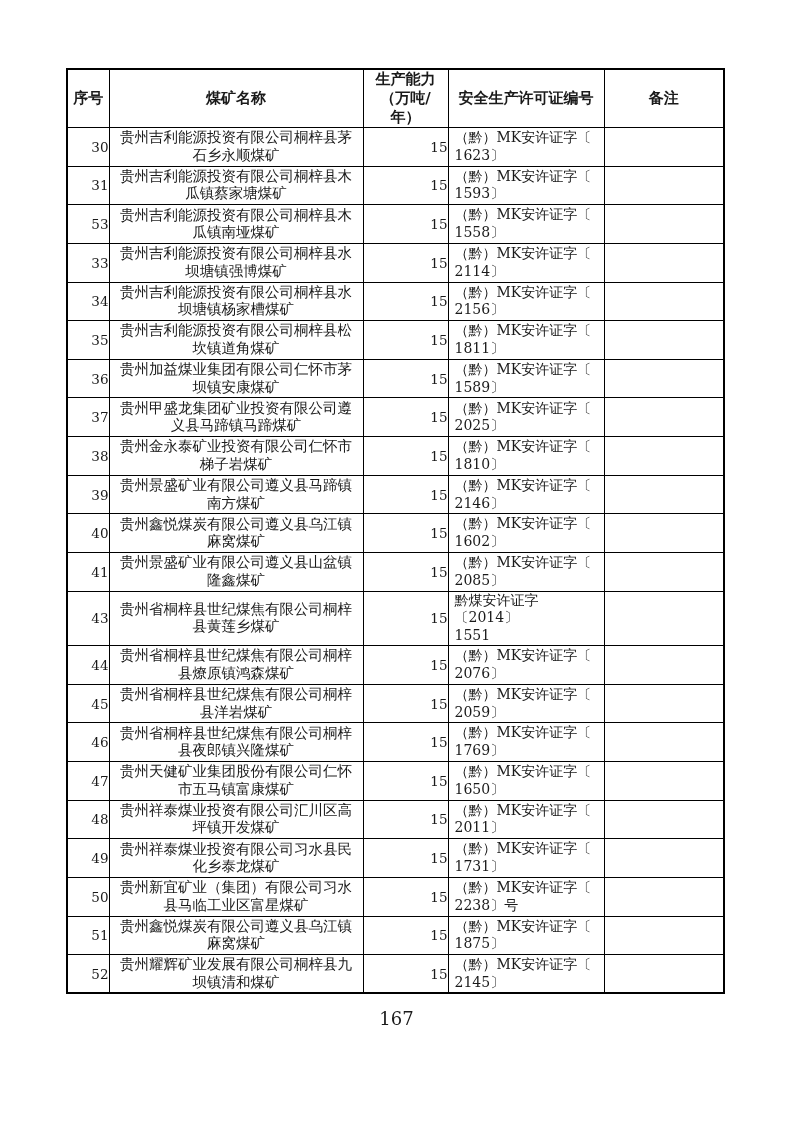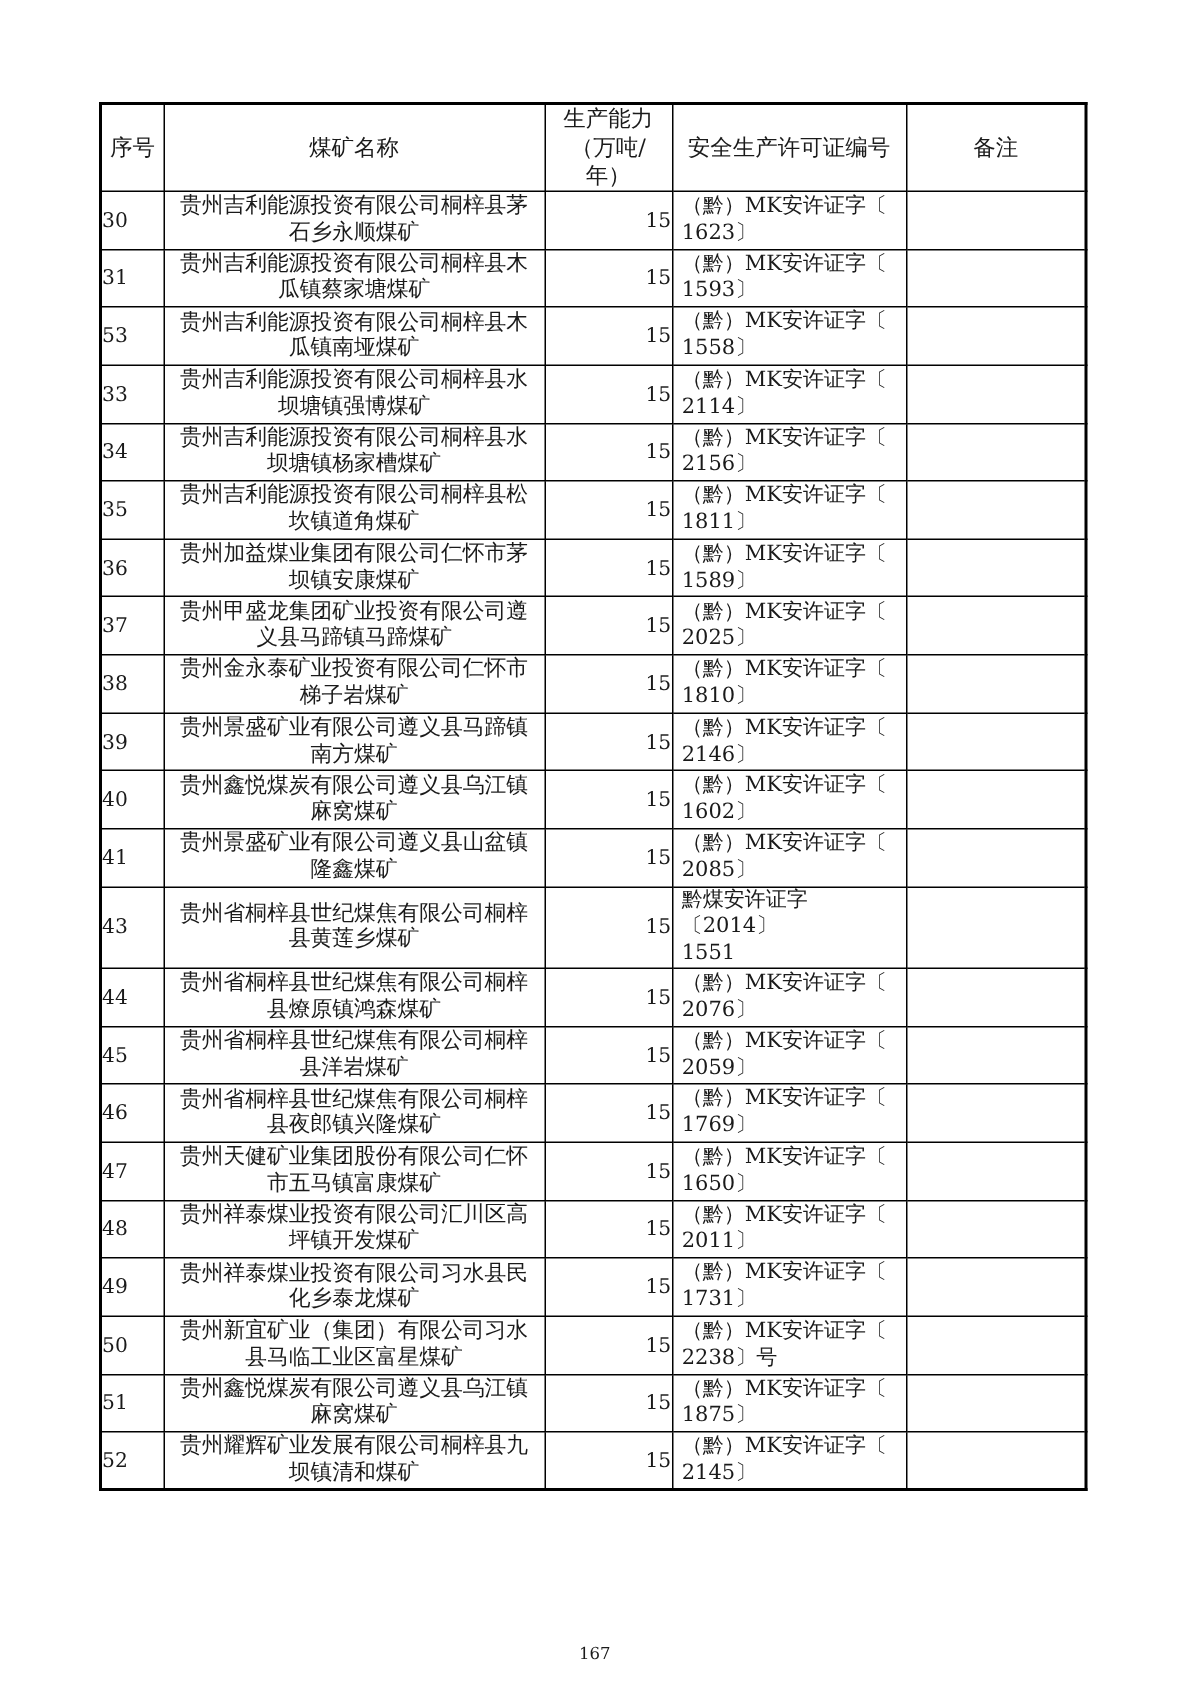--- a/index.html
+++ b/index.html
@@ -21,37 +21,37 @@
   }
   .mine-table th, .mine-table td {
     border:1.4px solid #000;
     vertical-align:middle;
     overflow:hidden;
   }
   .mine-table thead tr { height:50px; }
   .mine-table tbody tr { height:38.65px; }
 
   .mine-table th {
-    font-size:15px; font-weight:normal; text-align:center;
+    font-size:15px; font-weight:bold; text-align:center;
     line-height:19px; padding:0 4px;
   }
   .mine-table td { font-size:14px; padding:0; }
 
-  td.td-num  { text-align:left; font-size:13.5px; }
+  td.td-num  { text-align:right; font-size:13.5px; }
   td.td-name {
     text-align:center; font-size:14.5px; line-height:17.6px;
     padding:0 7px; word-break:break-all; line-break:anywhere;
   }
   td.td-cap  { text-align:right; font-size:13.5px; }
   td.td-lic  { text-align:left; line-height:17.8px; padding:0 6px; }
   td.td-rem  { }
 
   .page-number {
-    position:absolute; left:0; top:1096px; width:793px;
-    text-align:center; font-size:11px; color:#1a1a1a;
+    position:absolute; left:0; top:1008px; width:793px;
+    text-align:center; font-size:18px; color:#1a1a1a;
   }
 </style>
 </head>
 <body>
 
 <div class="page">
 
   <table class="mine-table">
     <colgroup>
       <col style="width:42px">

